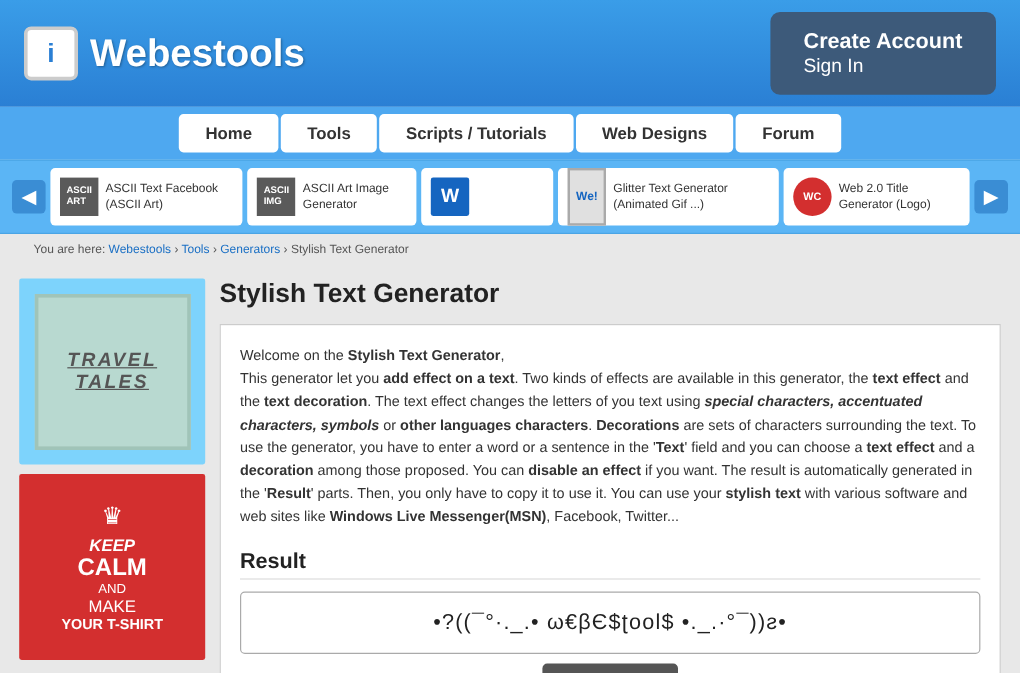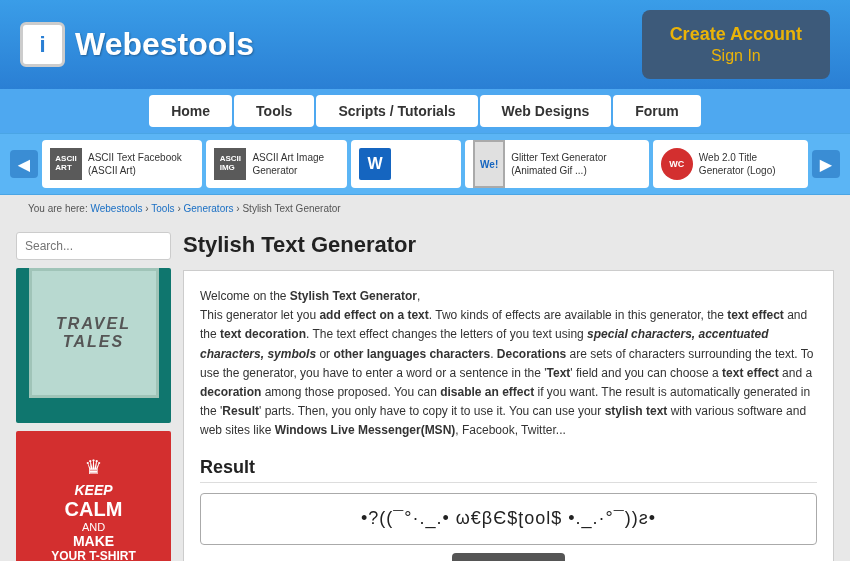--- a/index.html
+++ b/index.html
@@ -35,22 +35,21 @@
     #logo-text {
       font-size: 32px;
       font-weight: bold;
       color: white;
       text-shadow: 1px 1px 2px rgba(0,0,0,0.3);
     }
     #auth-box {
       background: #3d5a7a;
       border-radius: 8px;
       padding: 14px 28px;
-      text-align: center;
-      color: #eab308;
+      color: #ffffff;
     }
     #auth-create {
       font-size: 18px;
       font-weight: bold;
       display: block;
     }
     #auth-signin {
       font-size: 16px;
       display: block;
       margin-top: 2px;
@@ -157,42 +156,44 @@
       border-radius: 3px;
       font-size: 12px;
     }
     .sidebar-ad {
       width: 155px;
       height: 155px;
       overflow: hidden;
       border-radius: 2px;
     }
     .sidebar-ad-1 {
-      background: #0f766e;
-      display: flex;
-      align-items: center;
+      background: #7dd3fc;
+      display: flex;
+      align-items: center;
+      justify-content: center;
       flex-direction: column;
       color: #555;
       font-size: 11px;
       text-align: center;
+      text-decoration: underline;
     }
     .sidebar-ad-2 {
       background: #d32f2f;
       display: flex;
       flex-direction: column;
       align-items: center;
       justify-content: center;
       padding: 10px;
       color: white;
       text-align: center;
     }
     .sidebar-ad-2 .keep { font-size: 14px; font-weight: bold; font-style: italic; }
     .sidebar-ad-2 .calm { font-size: 20px; font-weight: bold; }
     .sidebar-ad-2 .and { font-size: 11px; }
-    .sidebar-ad-2 .make { font-size: 14px; font-weight: bold; }
+    .sidebar-ad-2 .make { font-size: 14px; font-weight: normal; }
     .sidebar-ad-2 .tshirt { font-size: 12px; font-weight: bold; }
 
     
     #content {
       flex: 1;
     }
     #page-title {
       font-size: 22px;
       font-weight: bold;
       color: #222;
@@ -317,21 +318,20 @@
   <span>You are here:</span>
   <a href="#">Webestools</a> ›
   <a href="#">Tools</a> ›
   <a href="#">Generators</a> ›
   <span>Stylish Text Generator</span>
 </div>
 
 <div id="main">
 
   <div id="sidebar">
-    <input type="text" id="sidebar-search" class="option-input" style="width: 100%;" placeholder="Search...">
 
     <div class="sidebar-ad sidebar-ad-1">
       <div style="border: 3px solid #a0c4b8; background: #b8d9d0; width: 130px; height: 130px; display:flex; align-items:center; justify-content:center; flex-direction:column; margin: 0 auto;">
         <div style="font-size:16px; font-weight:bold; color:#555; letter-spacing:2px; font-style:italic;">TRAVEL</div>
         <div style="font-size:16px; font-weight:bold; color:#555; letter-spacing:2px; font-style:italic;">TALES</div>
       </div>
     </div>
 
     <div class="sidebar-ad sidebar-ad-2">
       <div style="font-size: 20px; color: white; margin-bottom: 3px;">♛</div>

